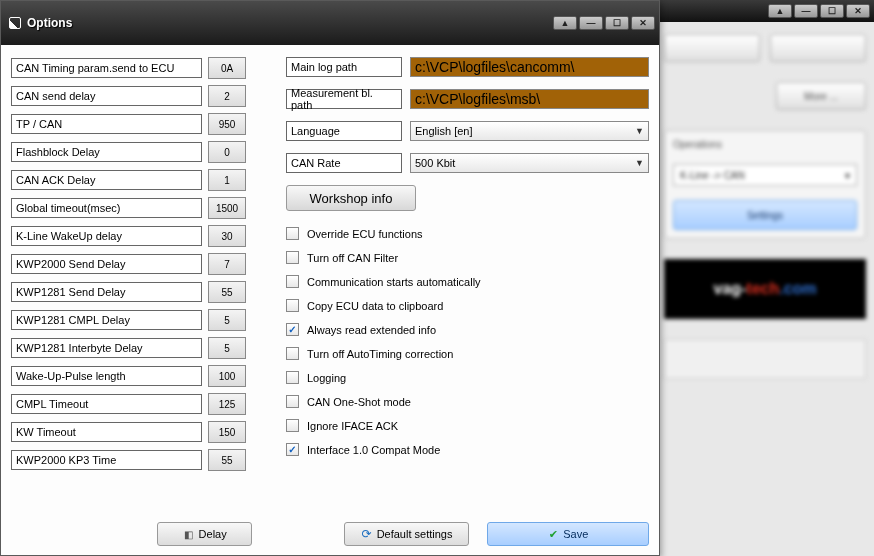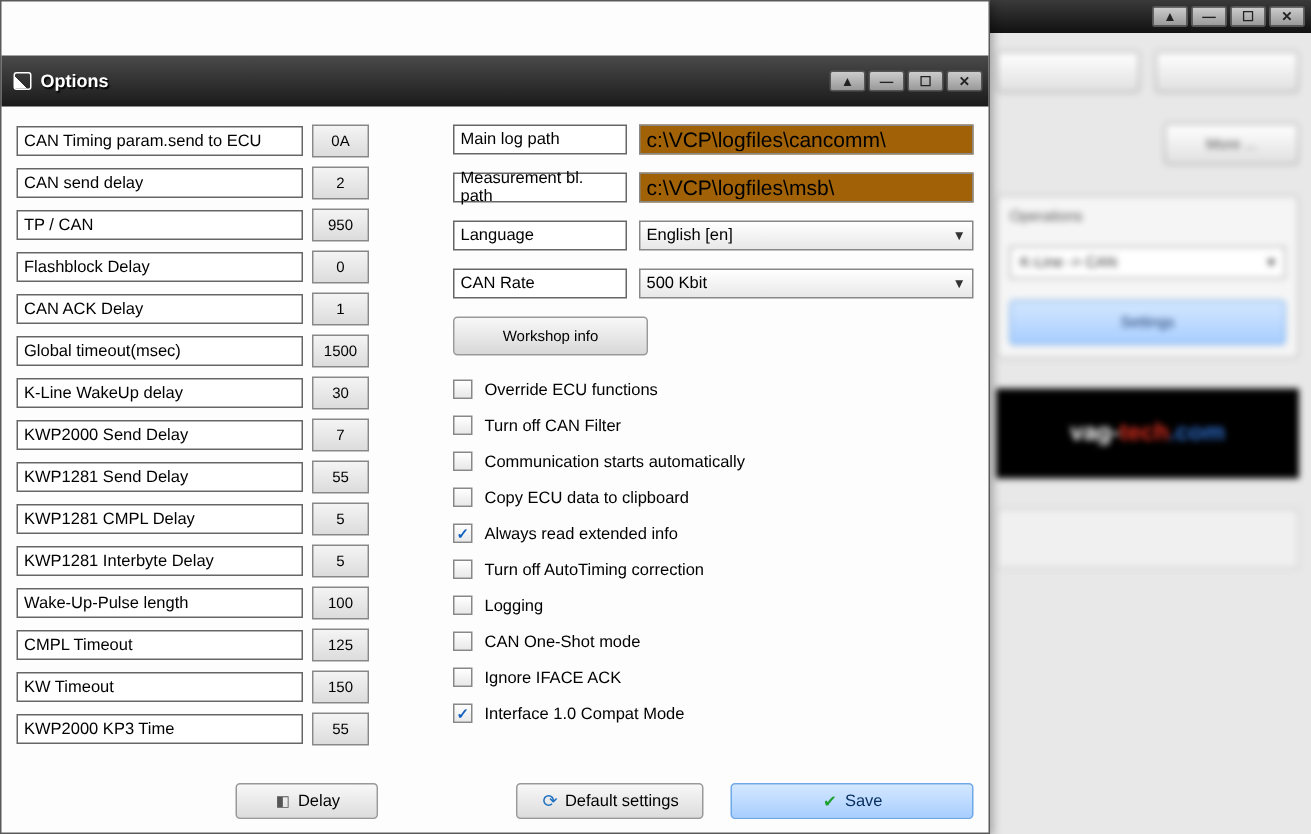--- a/index.html
+++ b/index.html
@@ -77,42 +77,41 @@
   .dialog {
     position:absolute;
     left:0; top:0;
     width:660px; height:556px;
     background:#fdfdfd;
     border:1px solid #5a5a5a;
     box-shadow:2px 2px 6px rgba(0,0,0,.3);
     display:flex;flex-direction:column;
   }
   .dlg-titlebar{
-    height:34px;
+    height:44px;
     background:linear-gradient(#4a4a4a,#1a1a1a);
     display:flex;align-items:center;justify-content:space-between;
     padding:0 4px 0 8px;
-    margin-top:36px;
   }
   .dlg-title{
     color:#fff;font-size:12px;font-weight:bold;
     display:flex;align-items:center;gap:6px;
     text-shadow:1px 1px 1px #000;
   }
   .dlg-title .icon{
     width:12px;height:12px;
     border:1px solid #fff;border-radius:2px;
     background:linear-gradient(45deg,#fff 40%,transparent 40%);
   }
   .dlg-winbtns{display:flex;gap:2px;}
   .dlg-body{
     flex:1;
     display:flex;
     padding:12px 10px 8px 10px;
-    gap:56px;
+    gap:40px;
   }
   .col-left{width:235px;display:flex;flex-direction:column;gap:6px;}
   .param-row{display:flex;align-items:center;gap:6px;}
   .param-label{
     flex:1;height:20px;
     border:1px solid #666;
     background:#fff;
     padding:2px 4px;
     font-size:11px;
     display:flex;align-items:center;
@@ -137,21 +136,21 @@
   .combo{
     flex:1;height:20px;border:1px solid #888;background:linear-gradient(#fff,#e8e8e8);
     padding:2px 4px;font-size:11px;
     display:flex;align-items:center;justify-content:space-between;
   }
   .combo .chev{font-size:9px;color:#333;}
   .workshop-btn{
     width:130px;height:26px;
     background:linear-gradient(#f8f8f8,#d8d8d8);
     border:1px solid #999;border-radius:3px;
-    font-size:10px;
+    font-size:13px;
   }
   .check-list{display:flex;flex-direction:column;gap:11px;margin-top:4px;}
   .check-row{display:flex;align-items:center;gap:8px;font-size:11px;}
   .checkbox{
     width:13px;height:13px;border:1px solid #888;
     background:linear-gradient(#fff,#e8e8e8);
     display:flex;align-items:center;justify-content:center;
     font-size:10px;color:#1060c0;font-weight:bold;
   }
   .dlg-footer{

